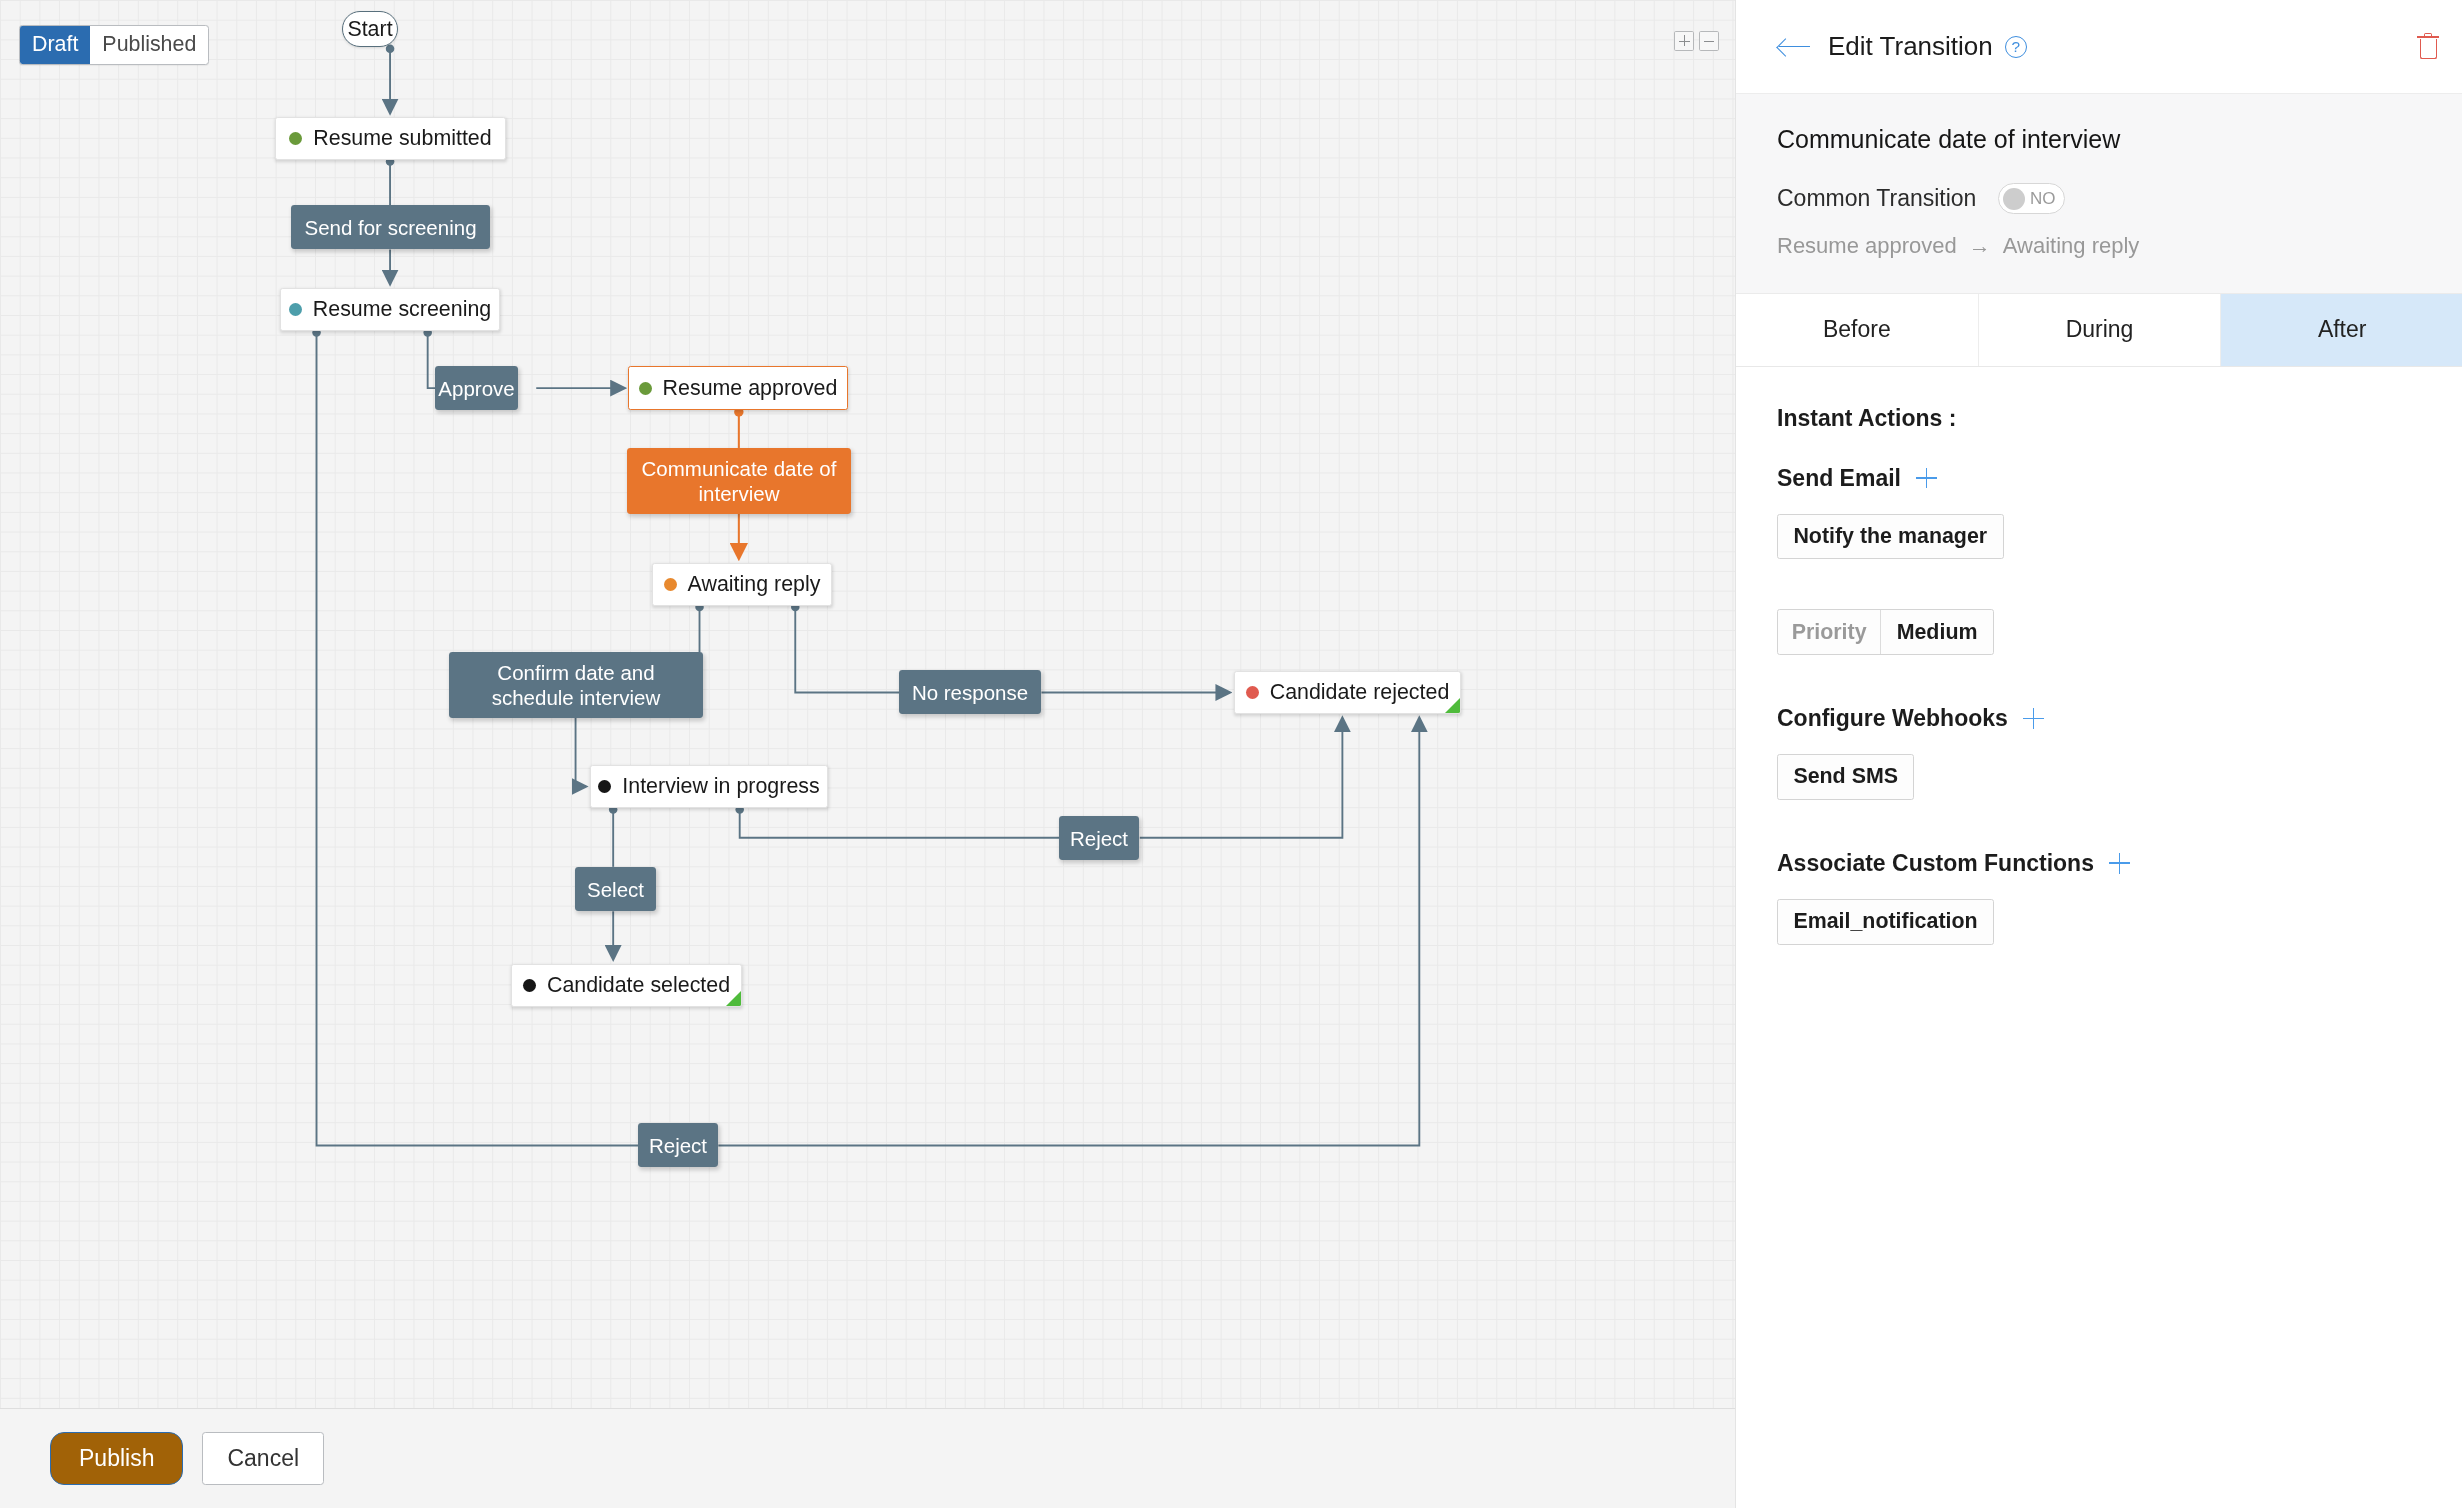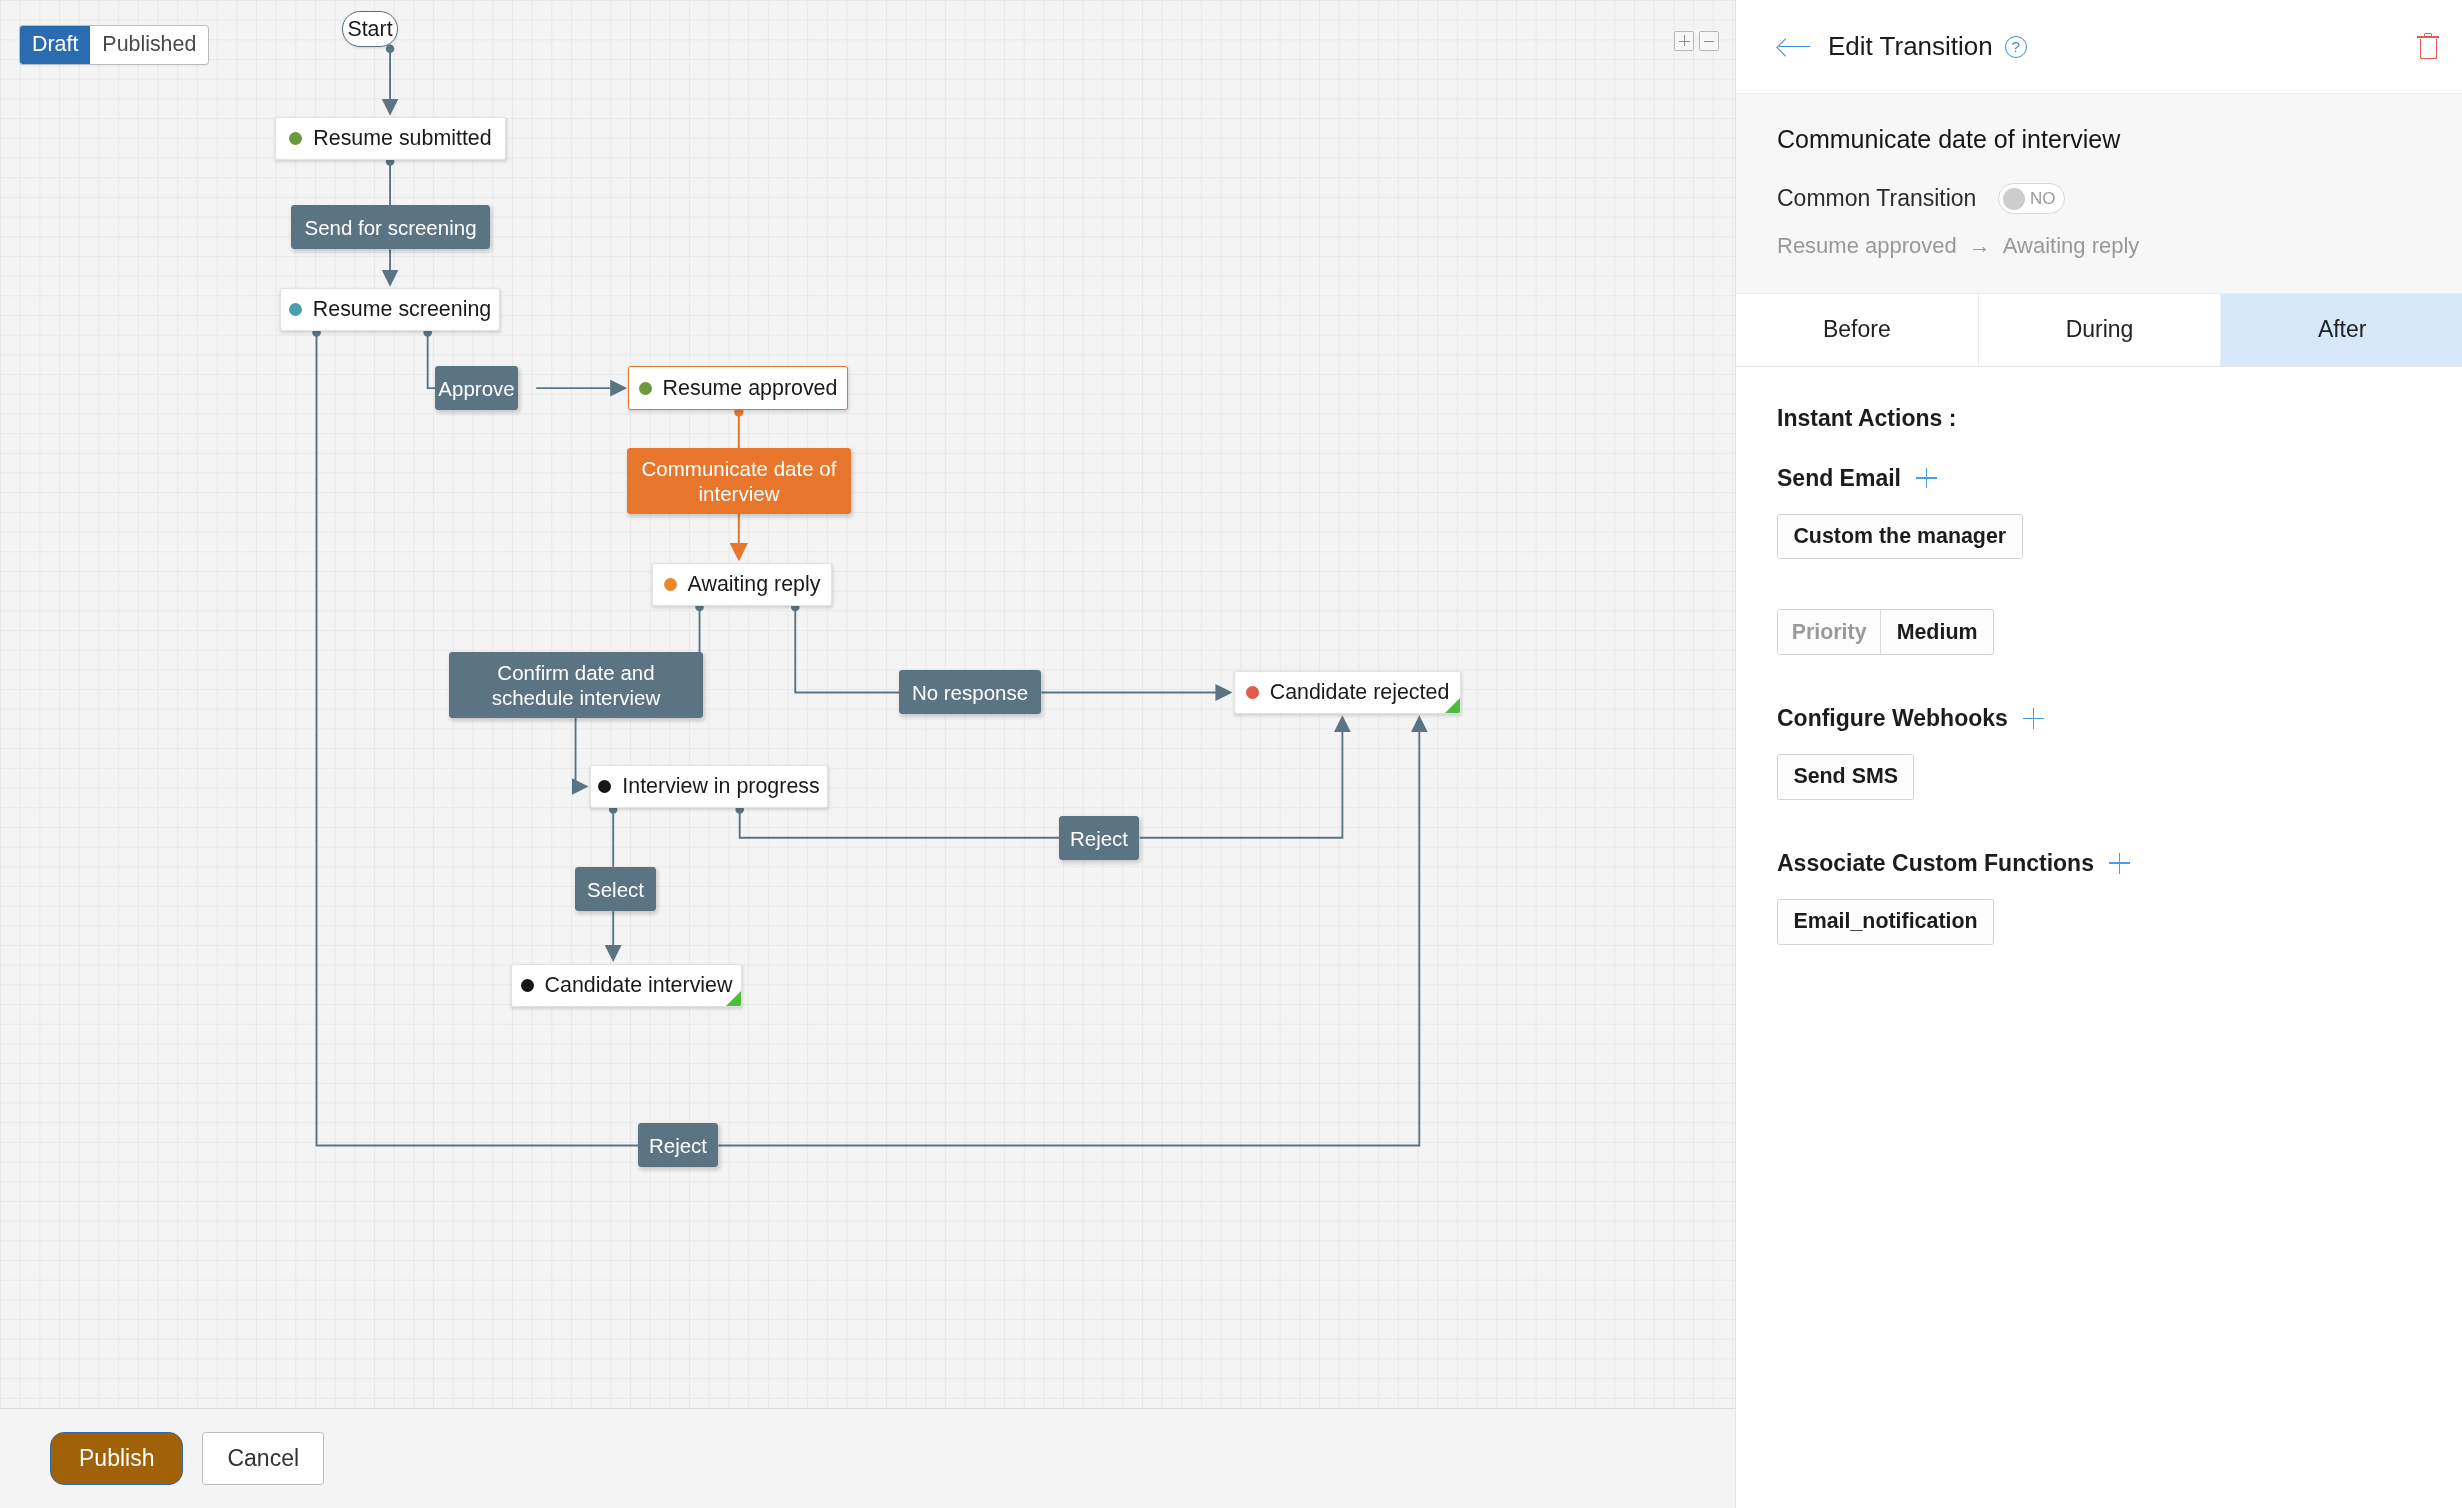--- a/index.html
+++ b/index.html
@@ -391,21 +391,21 @@
       <div class="node transition-node" style="left:1059px; top:816px; width:80px; height:44px;">
         <span>Reject</span>
       </div>
 
       <div class="node transition-node" style="left:575px; top:867px; width:81px; height:44px;">
         <span>Select</span>
       </div>
 
       <div class="node state-node" style="left:511px; top:964px; width:231px; height:43px; overflow:hidden;">
         <span class="dot" style="background:#161616"></span>
-        <span>Candidate interview</span>
+        <span>Candidate selected</span>
         <span class="corner-tri"></span>
       </div>
 
       <div class="node transition-node" style="left:638px; top:1123px; width:80px; height:44px;">
         <span>Reject</span>
       </div>
 
       <div id="action-bar">
         <button id="btn-publish">Publish</button>
         <button id="btn-cancel">Cancel</button>
@@ -450,21 +450,21 @@
     </div>
 
     <div id="panel-body">
       <div id="instant-actions-title">Instant Actions :</div>
 
       <div class="act-group">
         <div class="act-head">
           <span class="act-head-label">Send Email</span>
           <span class="plus-icon"></span>
         </div>
-        <div class="chip">Custom the manager</div>
+        <div class="chip">Notify the manager</div>
       </div>
 
       <div class="act-group">
         <div class="chip kv">
           <span class="k">Priority</span>
           <span class="v">Medium</span>
         </div>
       </div>
 
       <div class="act-group">

